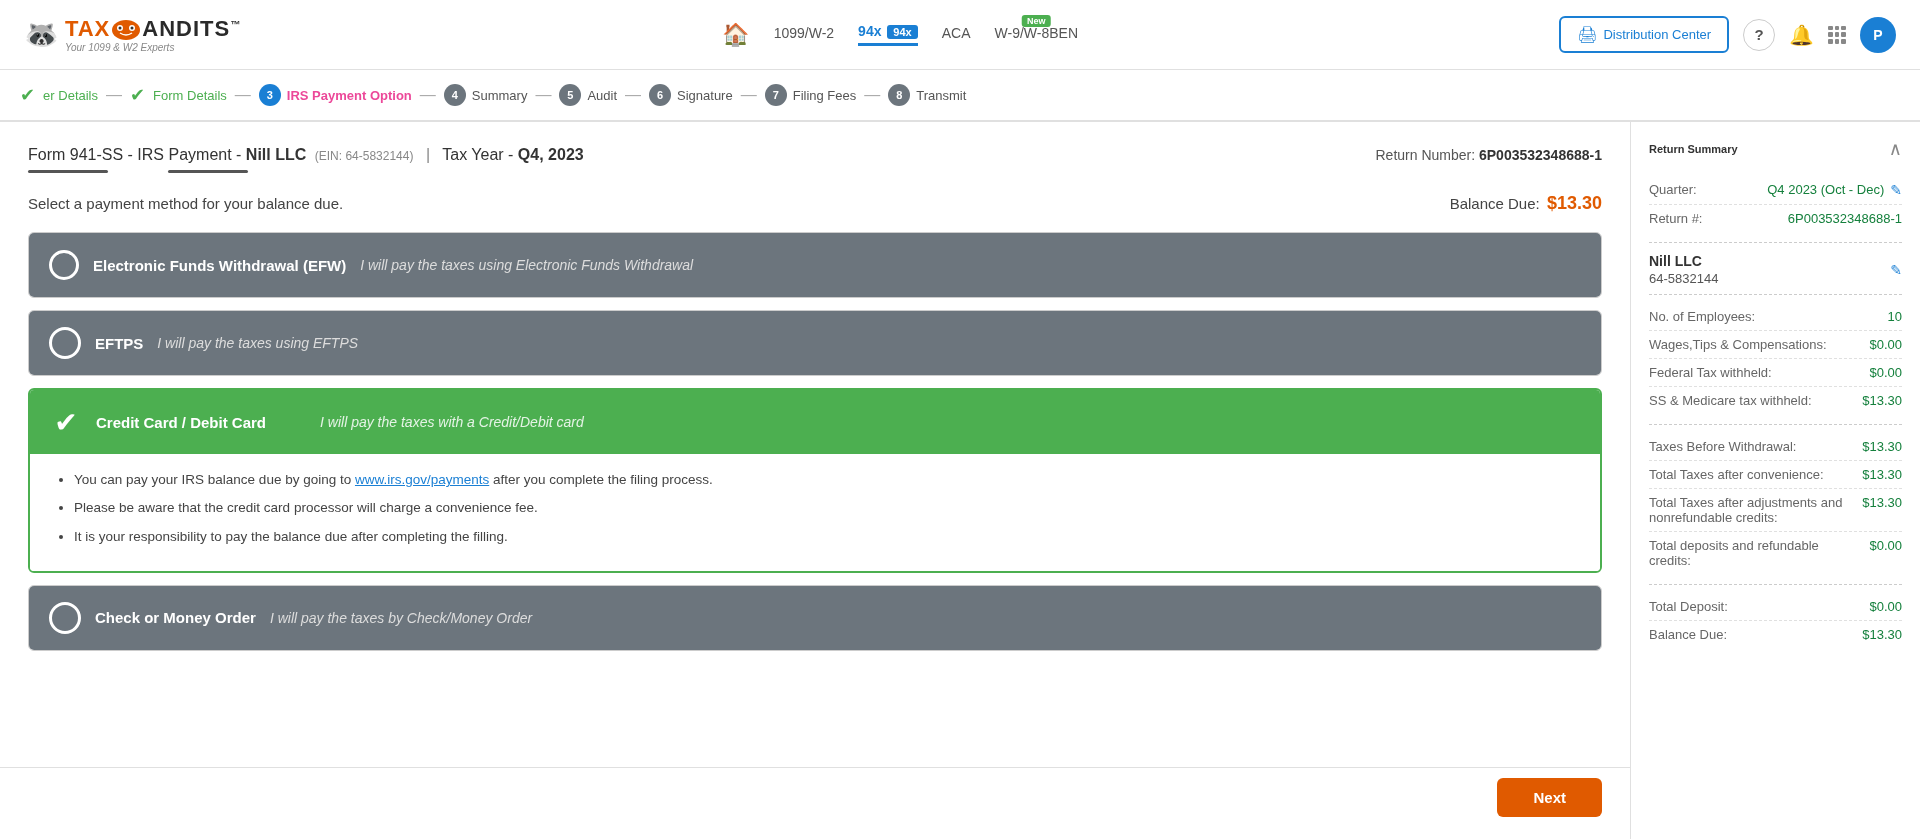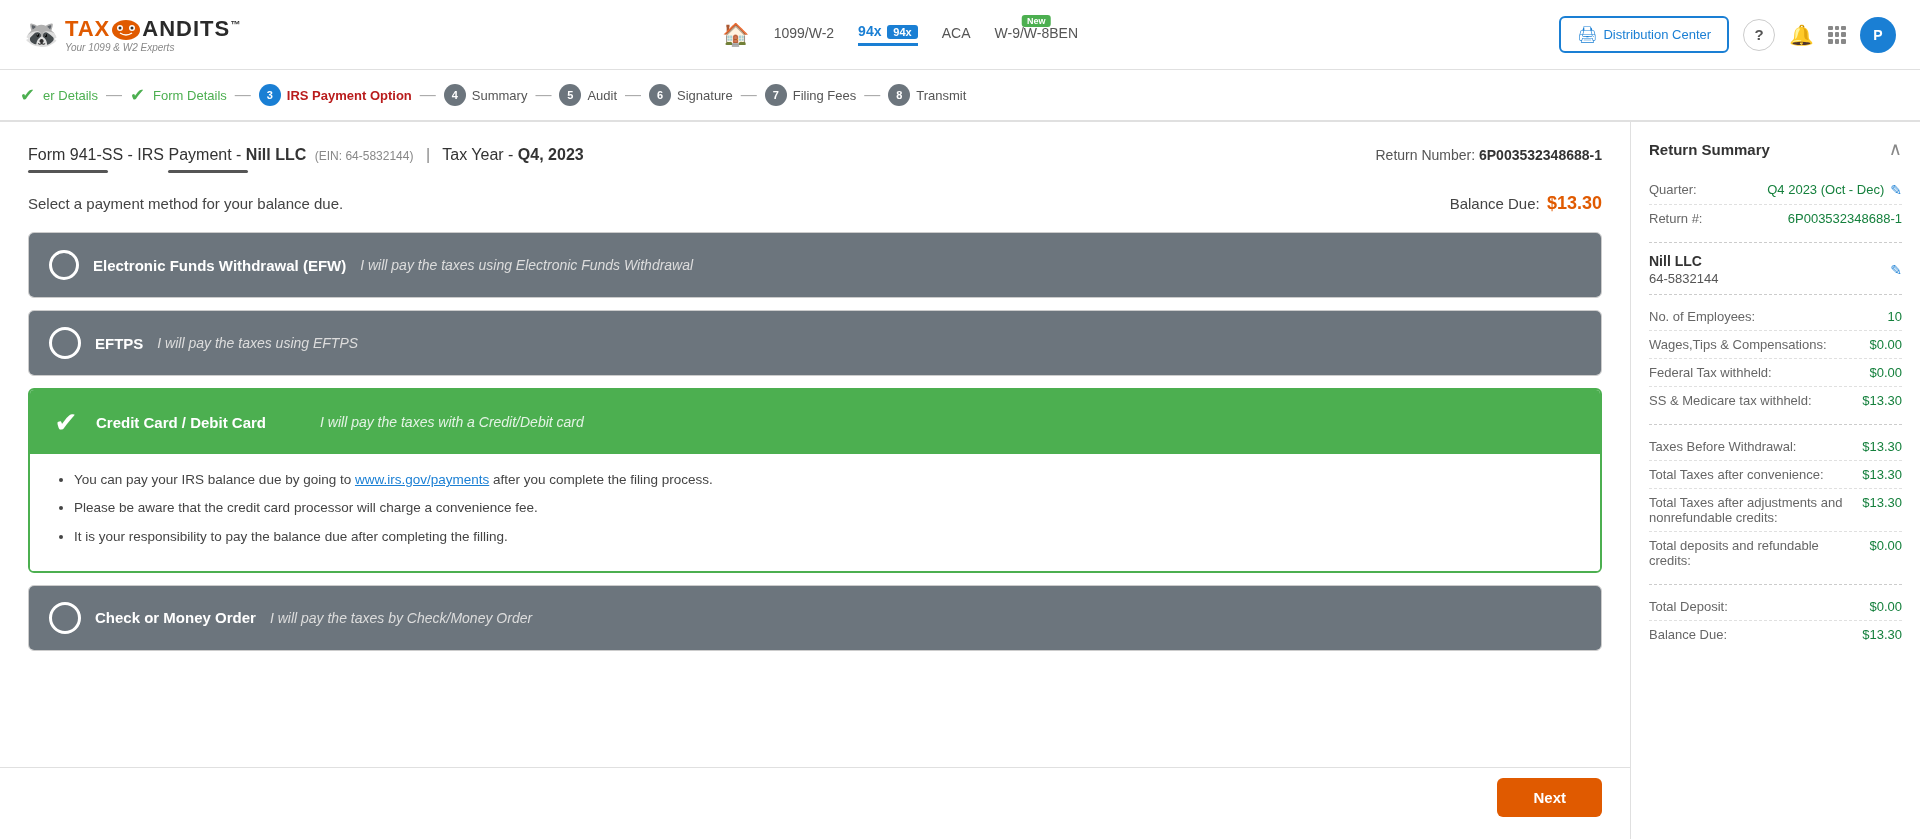--- a/index.html
+++ b/index.html
@@ -37,21 +37,21 @@
       height: 52px; border-bottom: 2px solid #e0e0e0; background: #fff;
       font-size: 13px; gap: 0; overflow-x: auto;
     }
     .step-item { display: flex; align-items: center; gap: 6px; white-space: nowrap; cursor: pointer; }
     .step-num {
       width: 22px; height: 22px; border-radius: 50%; background: #6c757d; color: #fff;
       display: flex; align-items: center; justify-content: center; font-size: 11px; font-weight: 700;
     }
     .step-num.active { background: #1a7fd4; }
     .step-label { color: #555; font-size: 13px; }
-    .step-label.active { color: #b91c1c; font-weight: 600; }
+    .step-label.active { color: #ec4899; font-weight: 600; }
     .step-label.done { color: #4caf50; font-weight: 500; }
     .step-sep { color: #aaa; margin: 0 8px; font-size: 16px; }
     .step-check { color: #4caf50; font-size: 18px; margin-right: 2px; }
 
     
     .main-layout { display: flex; height: calc(100vh - 122px); }
 
     
     .content-area { flex: 1; padding: 24px 28px; overflow-y: auto; }
 
@@ -101,21 +101,21 @@
     .payment-info-box ul { list-style: disc; margin-left: 12px; }
     .payment-info-box li { margin-bottom: 8px; font-size: 13.5px; color: #444; line-height: 1.5; }
     .payment-info-box a { color: #1a7fd4; text-decoration: underline; }
 
     
     .sidebar {
       width: 290px; border-left: 1px solid #e0e0e0; background: #fff;
       overflow-y: auto; padding: 16px 18px;
     }
     .sidebar-header { display: flex; justify-content: space-between; align-items: center; margin-bottom: 16px; }
-    .sidebar-title { font-size: 15px; font-weight: 700; color: #333; }
+    .sidebar-title { font-size: 11px; font-weight: 700; color: #333; }
     .sidebar-collapse { background: none; border: none; cursor: pointer; font-size: 18px; color: #888; }
 
     .sidebar-row { display: flex; justify-content: space-between; align-items: flex-start; padding: 6px 0; font-size: 13px; border-bottom: 1px dashed #e0e0e0; }
     .sidebar-row:last-child { border-bottom: none; }
     .sidebar-row-label { color: #666; flex: 1; padding-right: 8px; }
     .sidebar-row-value { font-weight: 400; color: #15803d; white-space: nowrap; }
 
     .sidebar-section { margin-bottom: 10px; }
     .sidebar-company { margin: 10px 0 6px 0; }
     .sidebar-company-name { font-size: 14px; font-weight: 700; color: #333; }

